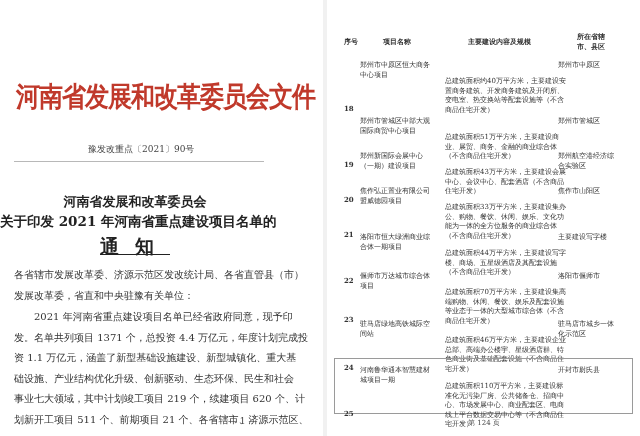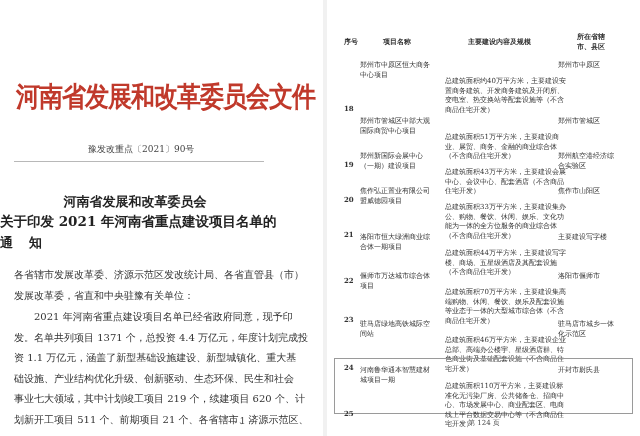--- a/index.html
+++ b/index.html
@@ -12,22 +12,22 @@
 
   .redhead { position:absolute; left:16px; top:78px; width:250px; color:#c0392b;
              font-family:"DejaVu Serif", serif; font-weight:bold; font-size:24px; letter-spacing:-1px;
              white-space:nowrap; transform:scaleY(1.15); transform-origin:left top; }
   .docnum { position:absolute; left:88px; top:143px; font-size:9px; color:#444; white-space:nowrap; }
   .redline { position:absolute; left:14px; top:161px; width:250px; height:1px; background:#b8b8b8; }
   .title1 { position:absolute; left:0; width:270px; top:193px; text-align:center; font-weight:bold;
             font-size:13px; white-space:nowrap; }
   .title2 { position:absolute; left:0; width:270px; top:213px; text-align:center; font-weight:bold;
             font-size:13.5px; white-space:nowrap; }
-  .title3 { position:absolute; left:0; width:270px; top:234px; text-align:left; font-weight:bold;
-            font-size:13px; letter-spacing:16px; white-space:nowrap; }
+  .title3 { position:absolute; left:0; width:270px; top:234px; text-align:center; font-weight:bold;
+            font-size:19px; letter-spacing:16px; white-space:nowrap;text-decoration:underline; }
   .para { position:absolute; left:14px; width:254px; font-size:10px; line-height:20.5px; color:#333; }
   .addressee { top:265px; }
   .bodytext { top:307px; }
   .bodytext p, .addressee p { margin:0; white-space:nowrap; }
   .pageno-left { position:absolute; left:228px; top:416px; font-size:9px; color:#444; }
 
   .thead { position:absolute; top:32px; left:0; width:312px; font-family:"DejaVu Sans", sans-serif;
            font-size:7px; font-weight:bold; color:#333; }
   .thead span { position:absolute; white-space:nowrap; }
   .row { position:absolute; left:0; width:312px; font-size:7px; line-height:9.5px; color:#333; }

